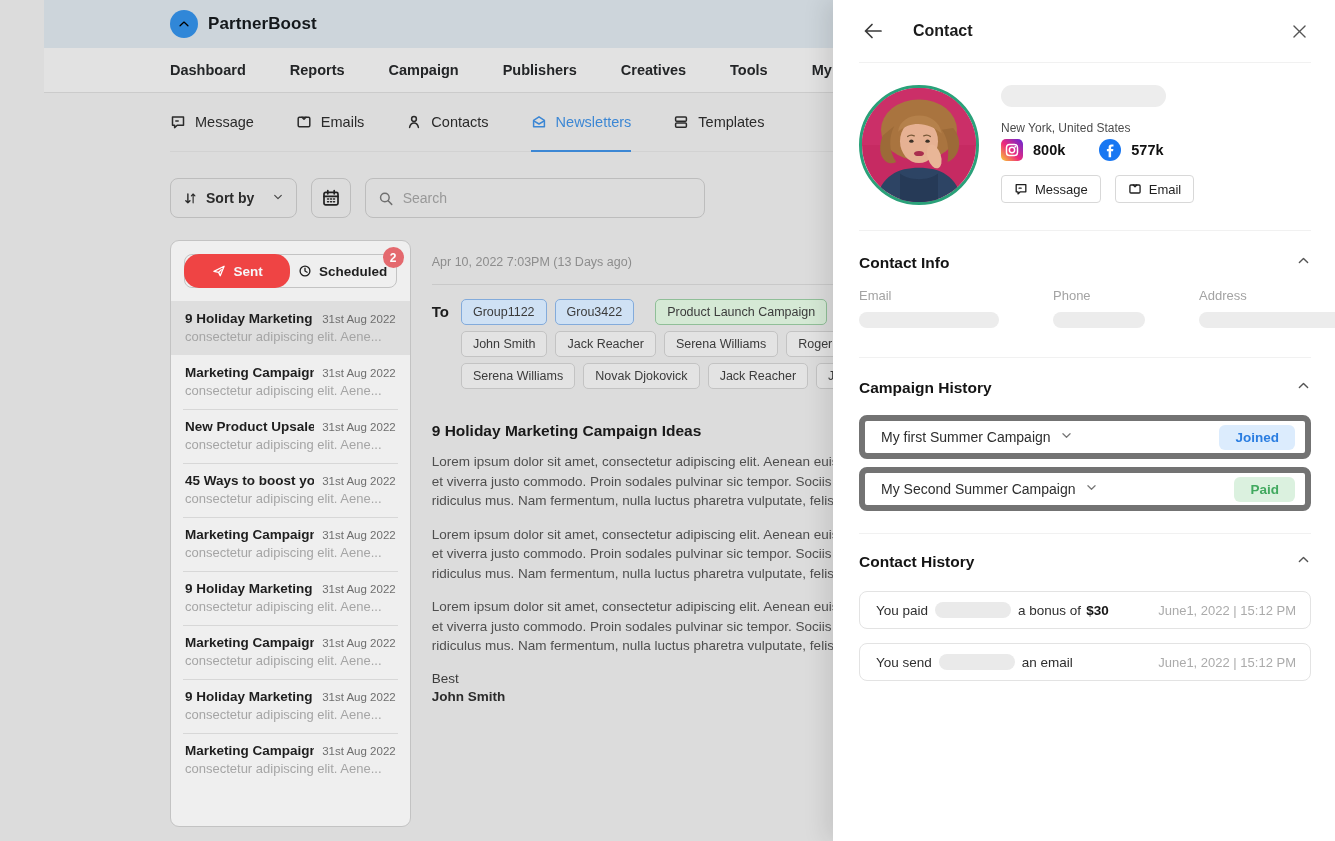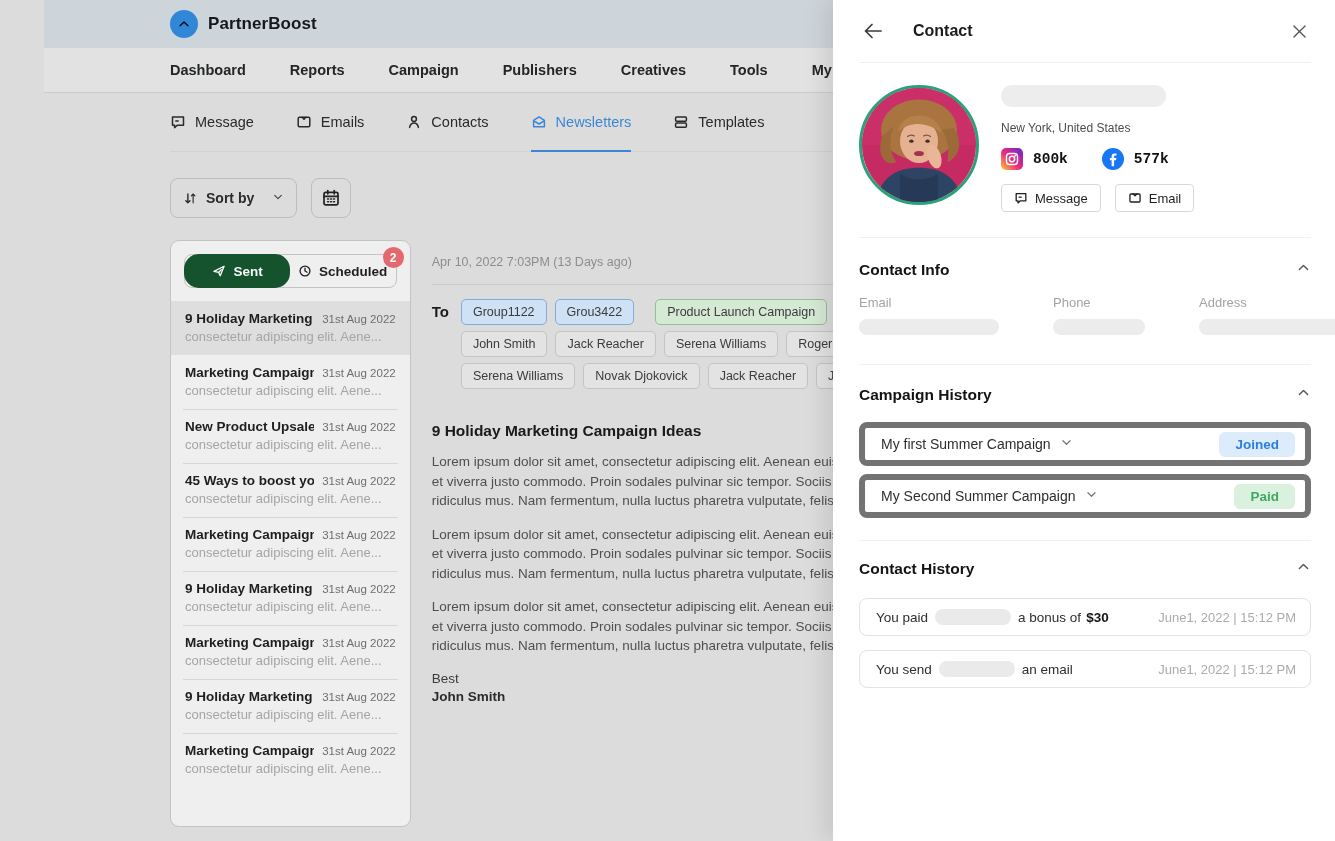--- a/index.html
+++ b/index.html
@@ -30,21 +30,21 @@
   .searchbox { width:340px; height:40px; border:1px solid #bdbdbd; border-radius:8px; margin-left:14px; display:flex; align-items:center; padding:0 12px; gap:9px; color:#6f6f6f; }
   .searchbox input { border:none; outline:none; background:transparent; font-size:14px; color:#333; width:100%; font-family:"Liberation Sans",sans-serif; }
   .searchbox input::placeholder { color:#989898; }
 
   .workspace { display:flex; margin:22px 0 0 126px; gap:21px; align-items:flex-start; }
 
   .nl-list { width:243px; height:587px; background:#efefef; border:1px solid #c3c3c3; border-radius:9px; overflow:hidden; }
   .toggle-wrap { position:relative; padding:13px; }
   .toggle { position:relative; display:flex; height:34px; border:1px solid #c3c3c3; border-radius:8px; background:#efefef; }
   .toggle .half { flex:1; display:flex; align-items:center; justify-content:center; gap:7px; font-size:13.5px; cursor:pointer; }
-  .toggle .sent { background:#14532d; color:#f5f7f9; font-weight:700; border-radius:15px; margin:-1px;gap:8px; }
+  .toggle .sent { background:#ef4444; color:#f5f7f9; font-weight:700; border-radius:15px; margin:-1px;gap:8px; }
   .toggle .sched { color:#1f1f1f; font-weight:600; }
   .badge { position:absolute; top:-8px; right:-8px; width:21px; height:21px; border-radius:50%; background:#e4696e; color:#fdfdfd; font-size:12px; font-weight:700; display:flex; align-items:center; justify-content:center; }
 
   .nl-item { position:relative; padding:10px 14px 11px; cursor:pointer; }
   .nl-item + .nl-item::before { content:''; position:absolute; top:0; left:12px; right:12px; height:1px; background:#d7d7d7; }
   .nl-item.selected { background:#dedede; }
   .nl-item.selected::before, .nl-item.selected + .nl-item::before { display:none; }
   .nl-top { display:flex; justify-content:space-between; align-items:baseline; }
   .nl-title { font-size:13.5px; font-weight:700; color:#1e1e1e; white-space:nowrap; overflow:hidden; }
   .nl-date { font-size:11.5px; color:#6e6e6e; white-space:nowrap; margin-left:8px; }
@@ -76,21 +76,21 @@
   .p-head .iconbtn.close { margin-left:auto; color:#555; }
   .hdiv { height:1px; background:#f1f1f1; margin:0 24px 0 26px; }
 
   .p-profile { display:flex; gap:22px; padding:22px 24px 25px 26px; }
   .avatar { width:120px; height:120px; border-radius:50%; border:3px solid #2aa179; overflow:hidden; flex:none; }
   .avatar svg { display:block; }
   .p-col { padding-top:0; }
   .skel { background:#ededed; border-radius:11px; }
   .skel.name { width:165px; height:22px; }
   .p-loc { margin-top:14px; font-size:12px; color:#4c4c4c; }
-  .social-row { margin-top:13px; display:flex; align-items:center;font-family:Liberation Mono, monospace; }
+  .social-row { margin-top:4px; display:flex; align-items:center; }
   .social { display:flex; align-items:center; gap:10px; cursor:pointer; }
   .social + .social { margin-left:34px; }
   .s-count { font-size:14.5px; font-weight:700; color:#101010; }
   .p-btns { margin-top:14px; display:flex; gap:14px; }
   .pbtn { height:28px; display:flex; align-items:center; gap:7px; padding:0 12px; border:1px solid #d8d8d8; border-radius:4px; background:#fff; font-size:13px; color:#1f1f1f; cursor:pointer; font-family:"Liberation Sans",sans-serif; }
 
   .p-section { padding:22px 24px 0 26px; }
   .sec-head { display:flex; align-items:center; justify-content:space-between; }
   .sec-title { font-size:15.5px; font-weight:700; color:#141414; }
   .collapse { color:#555; }
@@ -196,20 +196,27 @@
               </svg>
           </span>
         </div>
         <button class="calbtn">
           <svg class="ic" width="20" height="20" viewBox="0 0 20 20">
               <rect x="3" y="4.4" width="14" height="12.4" rx="1.6" stroke-width="1.7"></rect>
               <path d="M6.8 2.6v3.2M13.2 2.6v3.2M3 8.4h14" stroke-width="1.7"></path>
               <path d="M6.6 11h.9M9.6 11h.9M12.6 11h.9M6.6 13.7h.9M9.6 13.7h.9M12.6 13.7h.9" stroke-width="1.6"></path>
             </svg>
         </button>
+        <div class="searchbox">
+          <svg class="ic" width="17" height="17" viewBox="0 0 16 16">
+              <circle cx="7" cy="7" r="4.4"></circle>
+              <path d="M10.4 10.4 14 14"></path>
+            </svg>
+          <input type="text" placeholder="Search" style="">
+        </div>
       </div>
 
       <div class="workspace">
 
         <aside class="nl-list">
           <div class="toggle-wrap">
             <div class="toggle">
               <div class="half sent">
                 <svg class="ic" width="14" height="14" viewBox="0 0 16 16">
                     <path d="M2.2 8.4 13.8 2.6 9.4 13.4 7.6 9.6z" stroke="#fff"></path>

